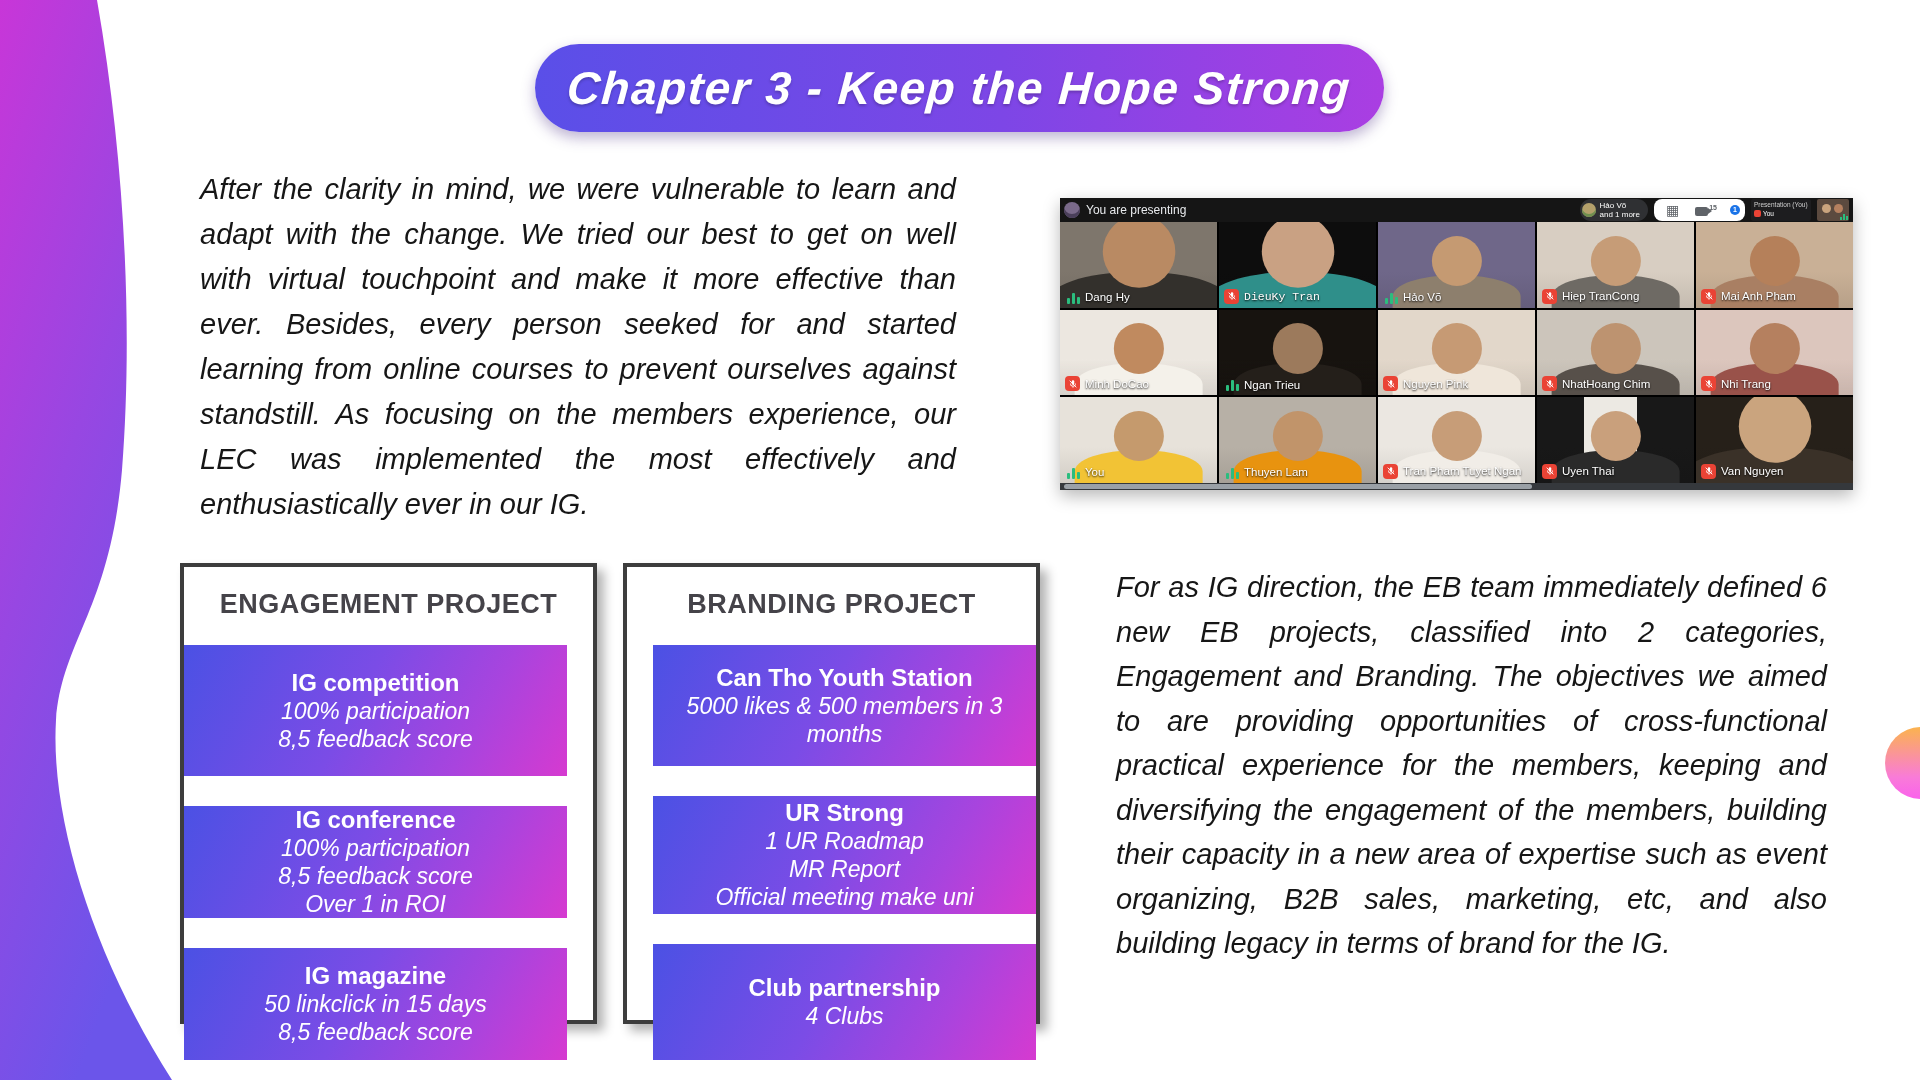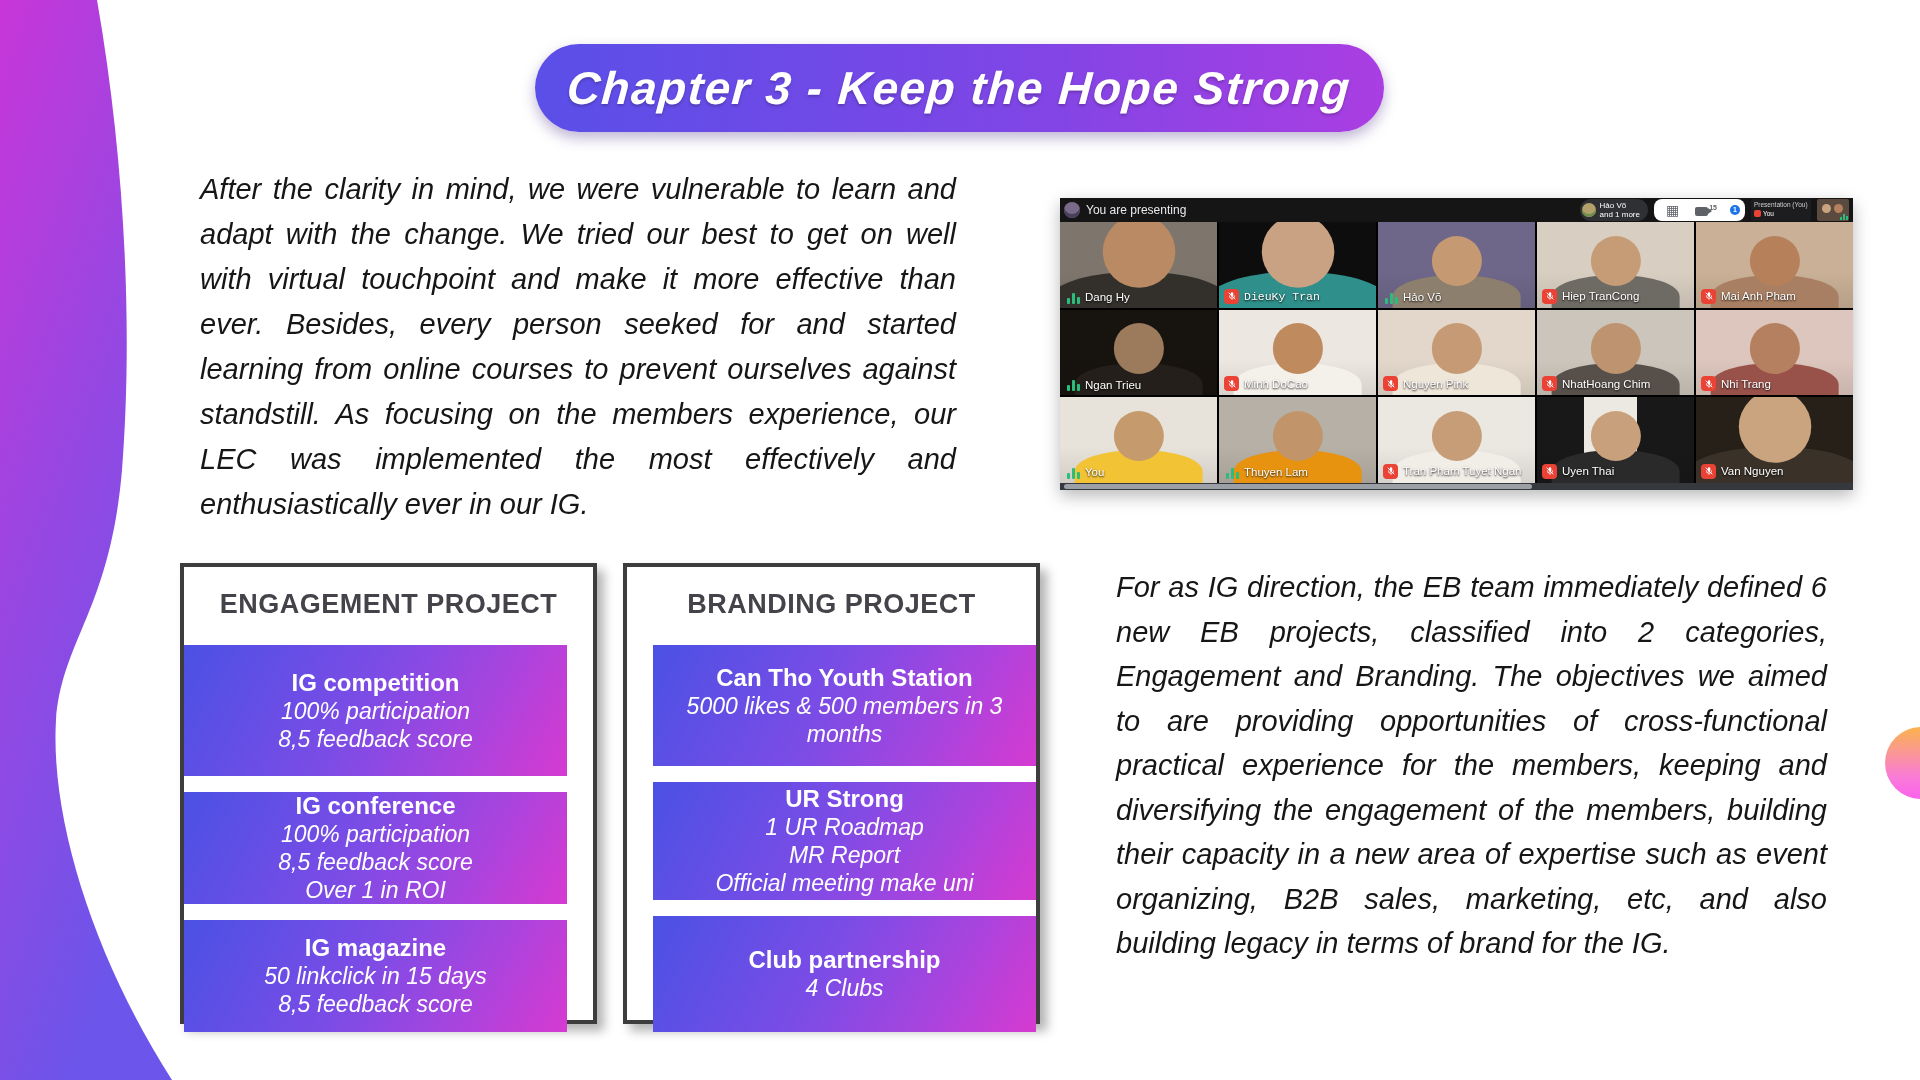--- a/index.html
+++ b/index.html
@@ -23,21 +23,21 @@
   .para-left{left:200px;top:167px;width:756px;font-size:29px;line-height:45px;}
   .para-right{left:1116px;top:565px;width:711px;font-size:29px;line-height:44.5px;}
 
   
   .card{position:absolute;top:563px;width:417px;height:461px;background:#ffffff;
        border:4px solid #3d3d3d;box-sizing:border-box;box-shadow:7px 7px 10px rgba(0,0,0,.30);}
   .card-eng{left:180px;}
   .card-brand{left:623px;}
   .card-title{height:74px;display:flex;align-items:center;justify-content:center;
        font-weight:700;font-size:27px;color:#454349;letter-spacing:.5px;}
-  .blocks{position:absolute;top:78px;bottom:0;left:0;right:0;display:flex;flex-direction:column;gap:16px;}
+  .blocks{position:absolute;top:78px;bottom:0;left:0;right:0;display:flex;flex-direction:column;gap:30px;}
   .card-eng .blocks{padding-right:26px;}
   .card-brand .blocks{padding-left:26px;}
   .block{flex:none;background:linear-gradient(118deg,#4b51e4 0%,#7b4ce6 45%,#a844de 74%,#d63ad0 100%);
        display:flex;flex-direction:column;justify-content:center;align-items:center;
        color:#fff;text-align:center;padding:4px 12px;box-sizing:border-box;}
   .card-eng .block:nth-child(1){height:131px;}
   .card-eng .block:nth-child(2){height:112px;}
   .card-eng .block:nth-child(3){height:112px;}
   .card-brand .block:nth-child(1){height:121px;}
   .card-brand .block:nth-child(2){height:118px;}
@@ -236,48 +236,48 @@
           <span class="mic-muted">
             <svg viewBox="0 0 24 24" width="10" height="10" aria-hidden="true">
               <path fill="#fff" d="M12 14a3 3 0 0 0 3-3V6a3 3 0 0 0-6 0v5a3 3 0 0 0 3 3z"></path>
               <path fill="#fff" d="M17.3 11a5.3 5.3 0 0 1-10.6 0H4.8a7.2 7.2 0 0 0 6.2 7.1V21h2v-2.9a7.2 7.2 0 0 0 6.2-7.1h-1.9z"></path>
               <path stroke="#fff" stroke-width="2.2" d="M4 4l16 16"></path>
             </svg>
           </span>
           <span class="tile-name">Mai Anh Pham</span>
         </div>
       </div>
+      <div class="tile" style="background: linear-gradient(rgb(236, 231, 224) 0%, rgb(236, 231, 224) 58%, rgba(0, 0, 0, 0.18) 140%), rgb(236, 231, 224);">
+        <div class="person">
+          <div class="p-body" style="background: rgb(244, 241, 234);"></div>
+          <div class="p-head" style="background: rgb(192, 138, 95);"></div>
+        </div>
+        <div class="tile-label">
+          <span class="mic-muted">
+            <svg viewBox="0 0 24 24" width="10" height="10" aria-hidden="true">
+              <path fill="#fff" d="M12 14a3 3 0 0 0 3-3V6a3 3 0 0 0-6 0v5a3 3 0 0 0 3 3z"></path>
+              <path fill="#fff" d="M17.3 11a5.3 5.3 0 0 1-10.6 0H4.8a7.2 7.2 0 0 0 6.2 7.1V21h2v-2.9a7.2 7.2 0 0 0 6.2-7.1h-1.9z"></path>
+              <path stroke="#fff" stroke-width="2.2" d="M4 4l16 16"></path>
+            </svg>
+          </span>
+          <span class="tile-name">Minh DoCao</span>
+        </div>
+      </div>
       <div class="tile" style="background: linear-gradient(rgb(23, 19, 15) 0%, rgb(23, 19, 15) 58%, rgba(0, 0, 0, 0.18) 140%), rgb(23, 19, 15);">
         <div class="person">
           <div class="p-body" style="background: rgb(36, 31, 26);"></div>
           <div class="p-head" style="background: rgb(156, 122, 92);"></div>
         </div>
         <div class="tile-label">
           <span class="bars">
             <span class="b1"></span>
             <span class="b2"></span>
             <span class="b3"></span>
           </span>
           <span class="tile-name">Ngan Trieu</span>
-        </div>
-      </div>
-      <div class="tile" style="background: linear-gradient(rgb(236, 231, 224) 0%, rgb(236, 231, 224) 58%, rgba(0, 0, 0, 0.18) 140%), rgb(236, 231, 224);">
-        <div class="person">
-          <div class="p-body" style="background: rgb(244, 241, 234);"></div>
-          <div class="p-head" style="background: rgb(192, 138, 95);"></div>
-        </div>
-        <div class="tile-label">
-          <span class="mic-muted">
-            <svg viewBox="0 0 24 24" width="10" height="10" aria-hidden="true">
-              <path fill="#fff" d="M12 14a3 3 0 0 0 3-3V6a3 3 0 0 0-6 0v5a3 3 0 0 0 3 3z"></path>
-              <path fill="#fff" d="M17.3 11a5.3 5.3 0 0 1-10.6 0H4.8a7.2 7.2 0 0 0 6.2 7.1V21h2v-2.9a7.2 7.2 0 0 0 6.2-7.1h-1.9z"></path>
-              <path stroke="#fff" stroke-width="2.2" d="M4 4l16 16"></path>
-            </svg>
-          </span>
-          <span class="tile-name">Minh DoCao</span>
         </div>
       </div>
       <div class="tile" style="background: linear-gradient(rgb(226, 215, 202) 0%, rgb(226, 215, 202) 58%, rgba(0, 0, 0, 0.18) 140%), rgb(226, 215, 202);">
         <div class="person">
           <div class="p-body" style="background: rgb(239, 230, 218);"></div>
           <div class="p-head" style="background: rgb(198, 154, 116);"></div>
         </div>
         <div class="tile-label">
           <span class="mic-muted">
             <svg viewBox="0 0 24 24" width="10" height="10" aria-hidden="true">

